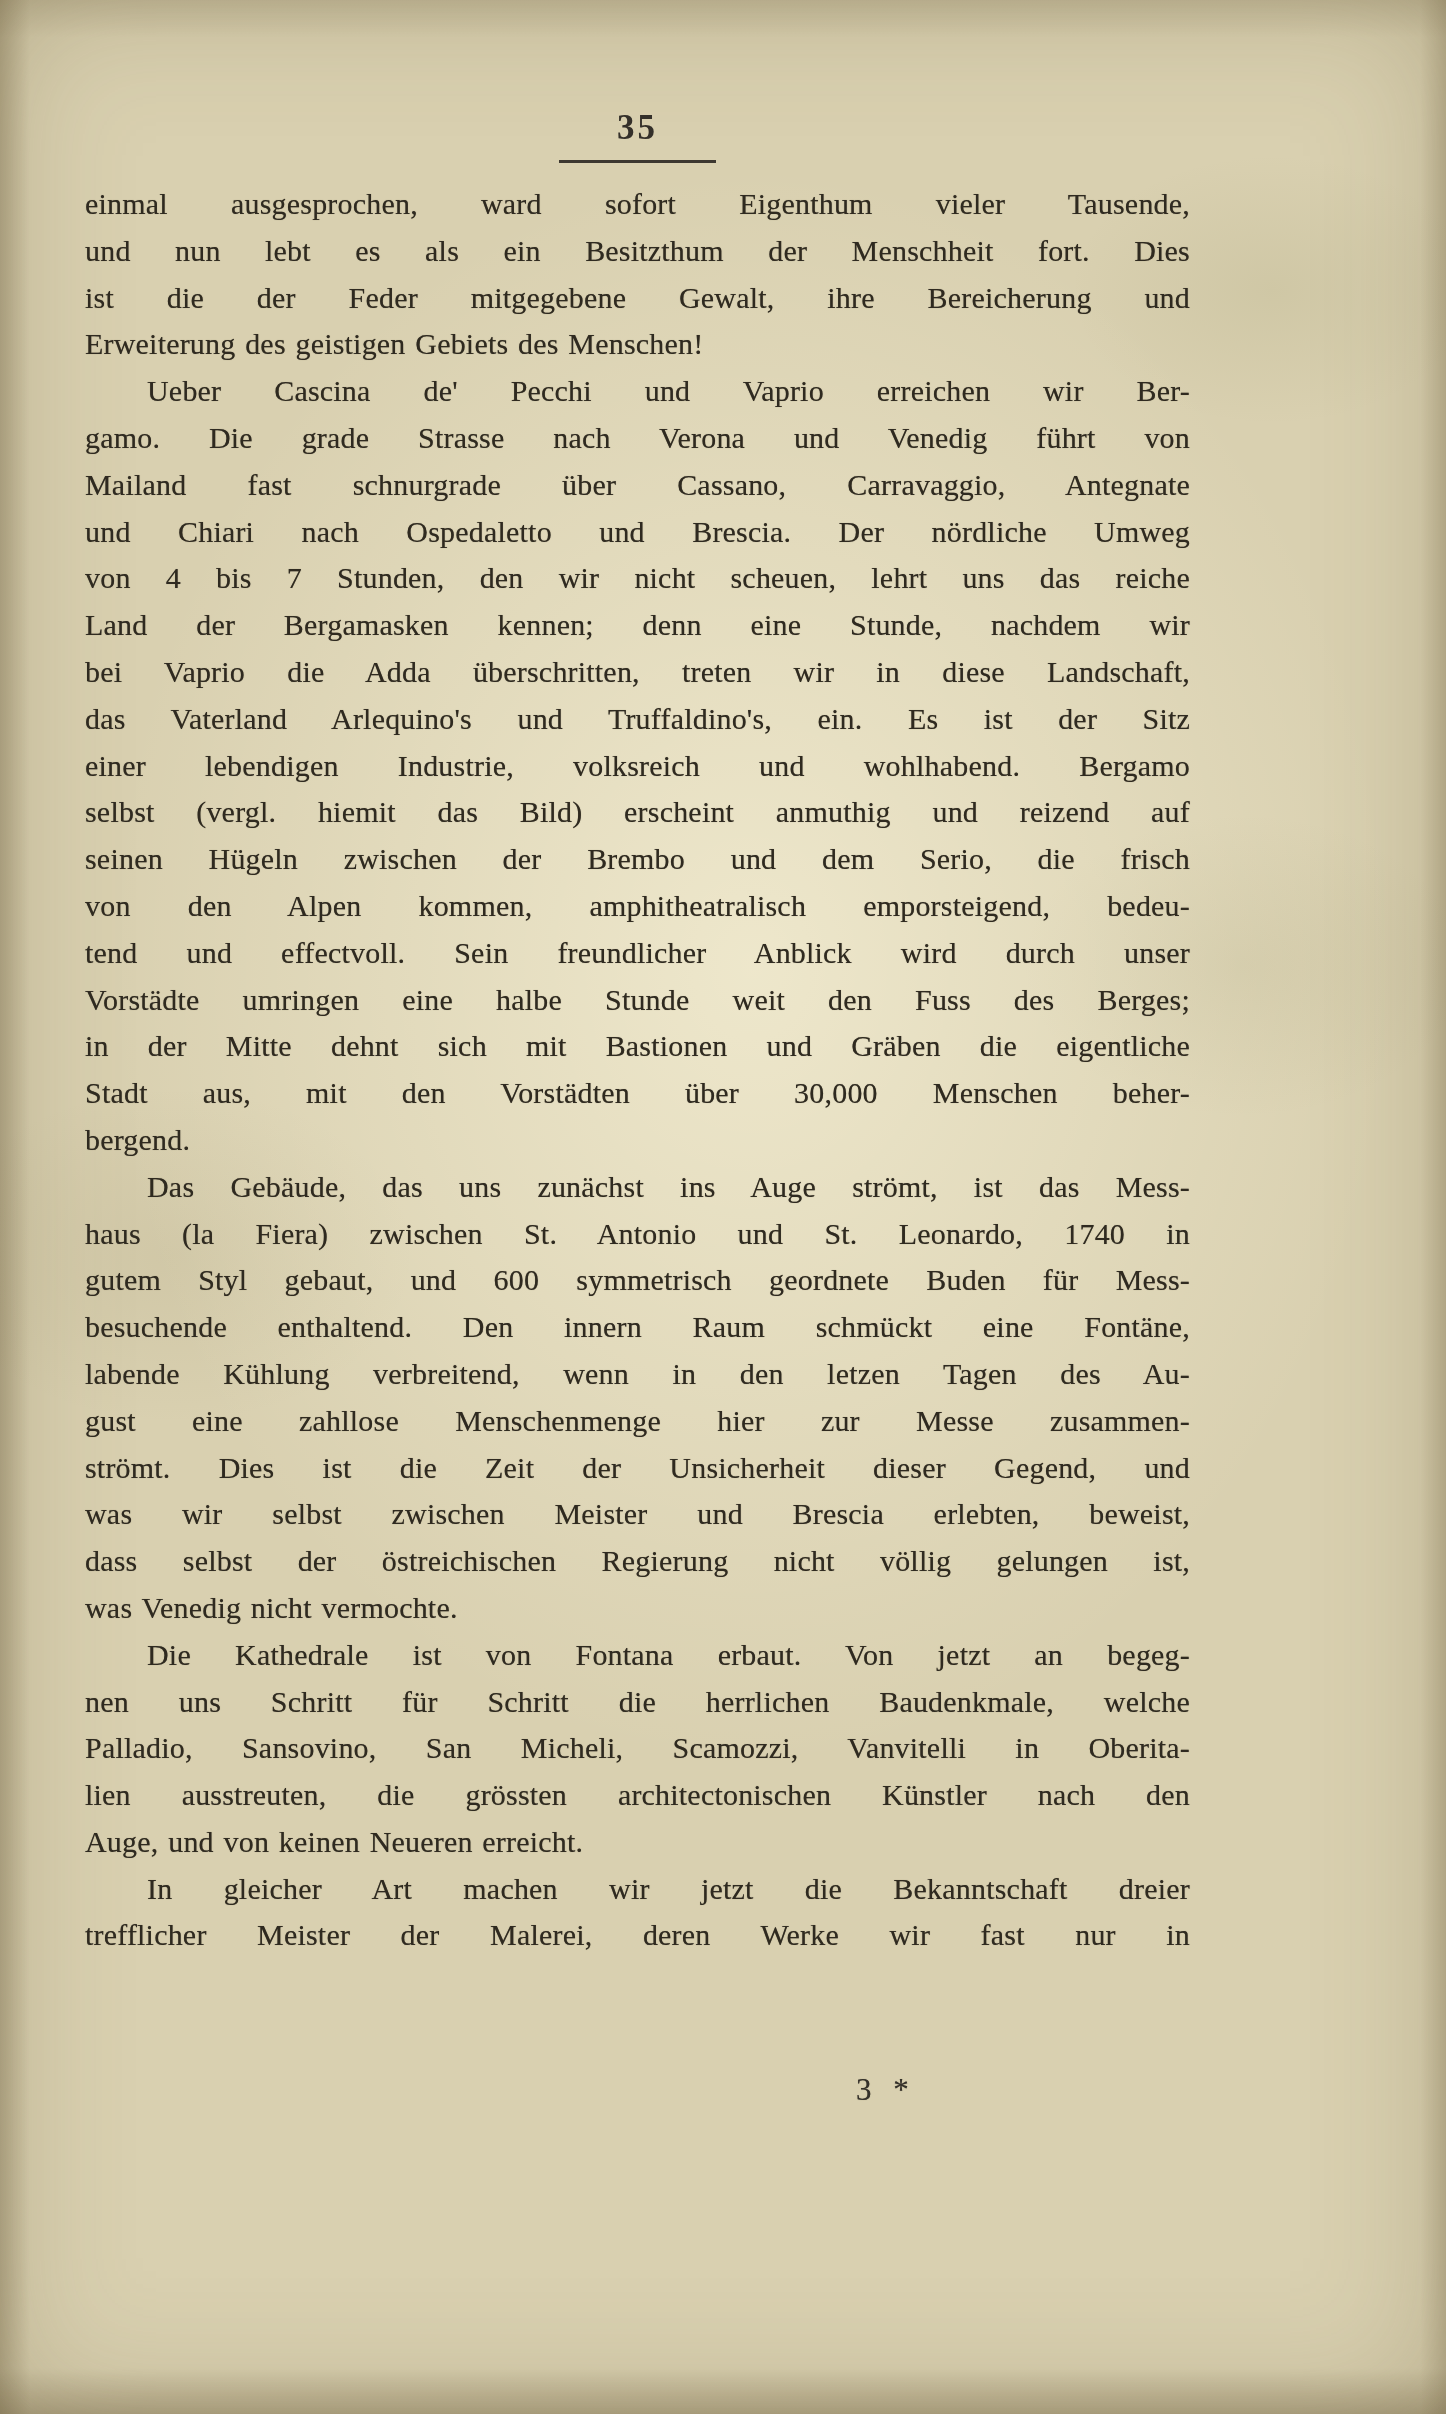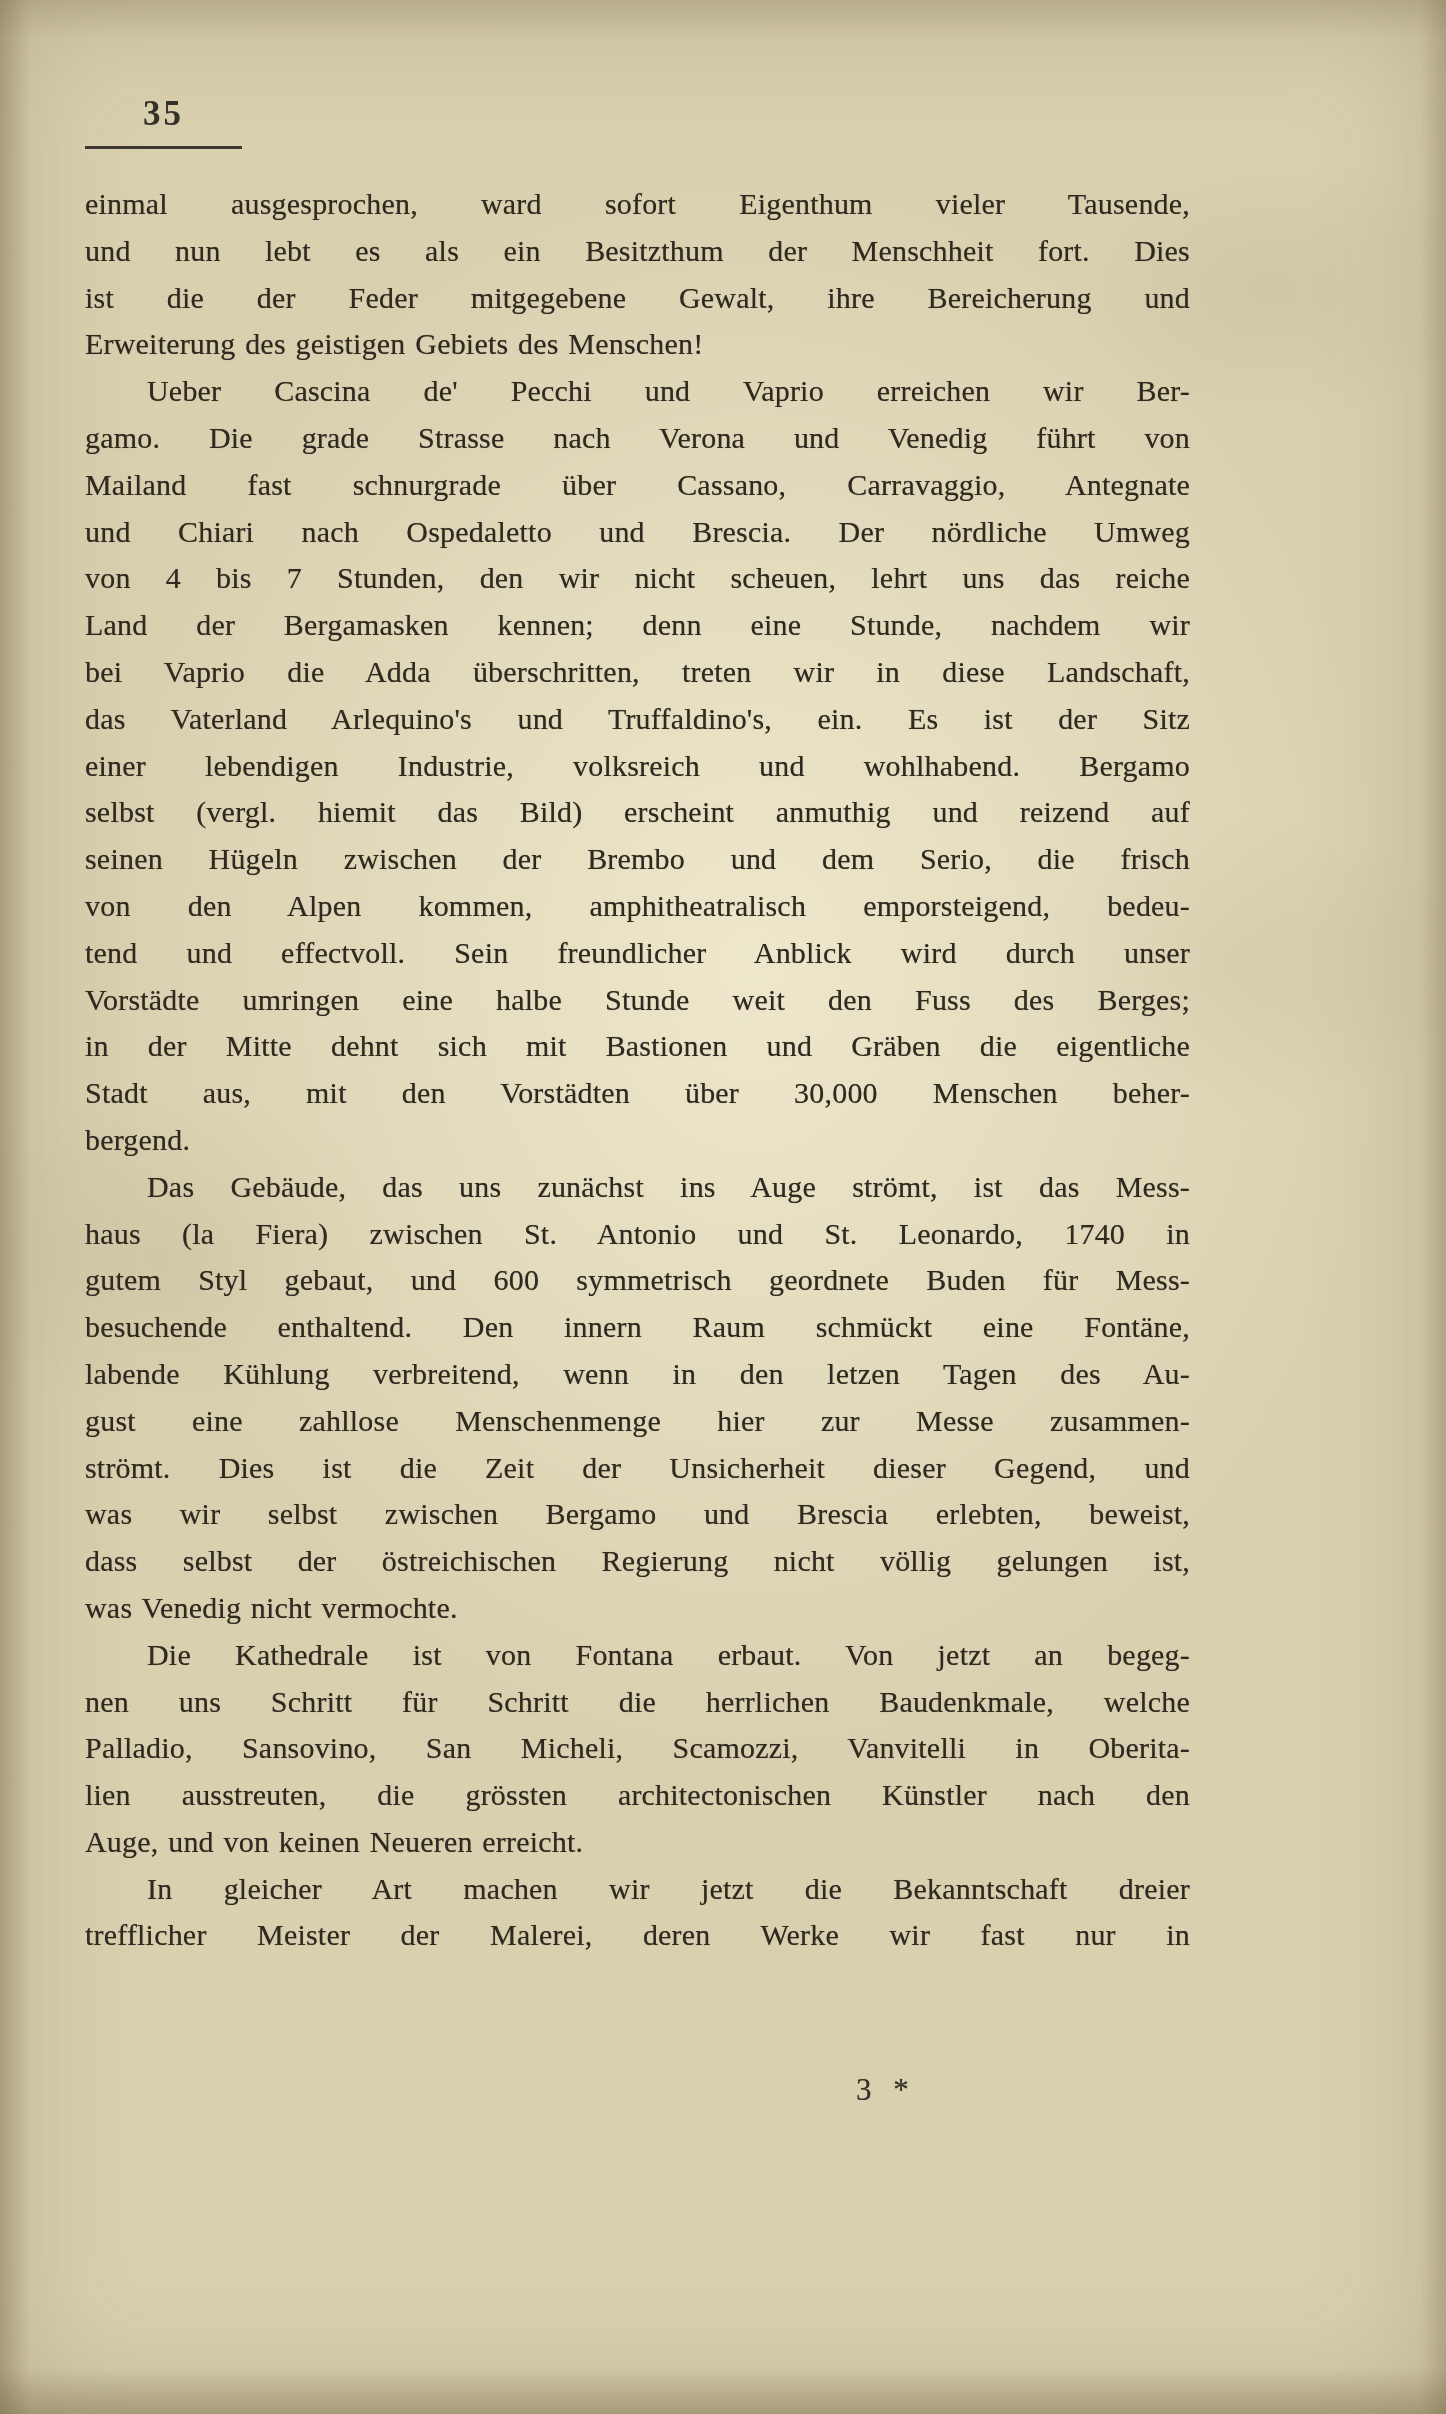--- a/index.html
+++ b/index.html
@@ -21,24 +21,24 @@
       linear-gradient(180deg, rgba(96,80,48,0.16) 0px, rgba(96,80,48,0) 38px),
       radial-gradient(ellipse 62% 46% at 52% 40%, rgba(255,250,226,0.55), rgba(255,250,226,0) 72%),
       radial-gradient(ellipse 20% 8% at 88% 12%, rgba(120,120,70,0.10), rgba(120,120,70,0) 70%),
       radial-gradient(ellipse 22% 9% at 86% 40%, rgba(120,115,70,0.10), rgba(120,115,70,0) 70%),
       radial-gradient(ellipse 24% 10% at 12% 52%, rgba(120,110,70,0.09), rgba(120,110,70,0) 70%),
       #d9d0b0;
     box-shadow: inset 0 0 130px rgba(100,85,50,0.30);
   }
   .page-header {
     position: absolute;
-    top: 94px;
+    top: 108px;
     left: 85px;
     width: 1105px;
-    text-align: left;
+    text-align: center;
   }
   .page-number {
     display: inline-block;
     font-size: 35px;
     font-weight: bold;
     letter-spacing: 3px;
     color: #34302a;
     padding: 0 58px 12px 58px;
     border-bottom: 3px solid #3d3830;
   }
@@ -106,21 +106,21 @@
         <div class="line nojust">bergend.</div>
       </div>
       <div class="paragraph">
         <div class="line indent">Das Gebäude, das uns zunächst ins Auge strömt, ist das Mess-</div>
         <div class="line">haus (la Fiera) zwischen St. Antonio und St. Leonardo, 1740 in</div>
         <div class="line">gutem Styl gebaut, und 600 symmetrisch geordnete Buden für Mess-</div>
         <div class="line">besuchende enthaltend.  Den innern Raum schmückt eine Fontäne,</div>
         <div class="line">labende Kühlung verbreitend, wenn in den letzen Tagen des Au-</div>
         <div class="line">gust eine zahllose Menschenmenge hier zur Messe zusammen-</div>
         <div class="line">strömt.  Dies ist die Zeit der Unsicherheit dieser Gegend, und</div>
-        <div class="line">was wir selbst zwischen Bergamo und Brescia erlebten, beweist,</div>
+        <div class="line">was wir selbst zwischen Meister und Brescia erlebten, beweist,</div>
         <div class="line">dass selbst der östreichischen Regierung nicht völlig gelungen ist,</div>
         <div class="line nojust">was Venedig nicht vermochte.</div>
       </div>
       <div class="paragraph">
         <div class="line indent">Die Kathedrale ist von Fontana erbaut.  Von jetzt an begeg-</div>
         <div class="line">nen uns Schritt für Schritt die herrlichen Baudenkmale, welche</div>
         <div class="line">Palladio, Sansovino, San Micheli, Scamozzi, Vanvitelli in Oberita-</div>
         <div class="line">lien ausstreuten, die grössten architectonischen Künstler nach den</div>
         <div class="line nojust">Auge, und von keinen Neueren erreicht.</div>
       </div>

